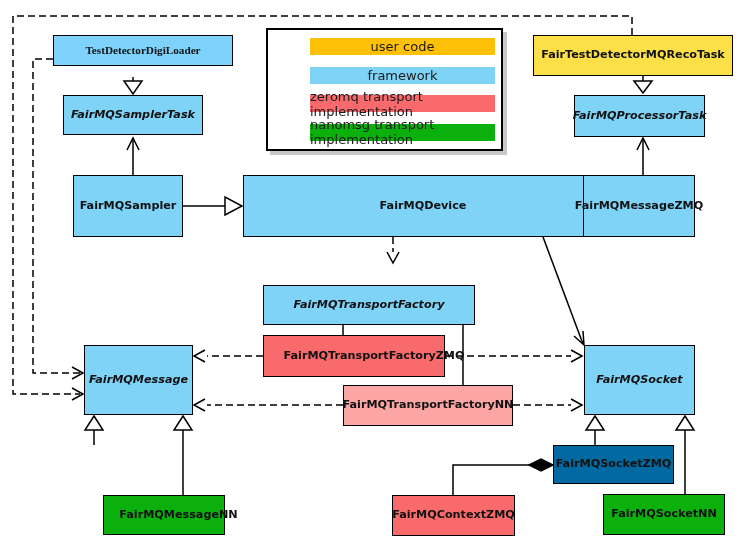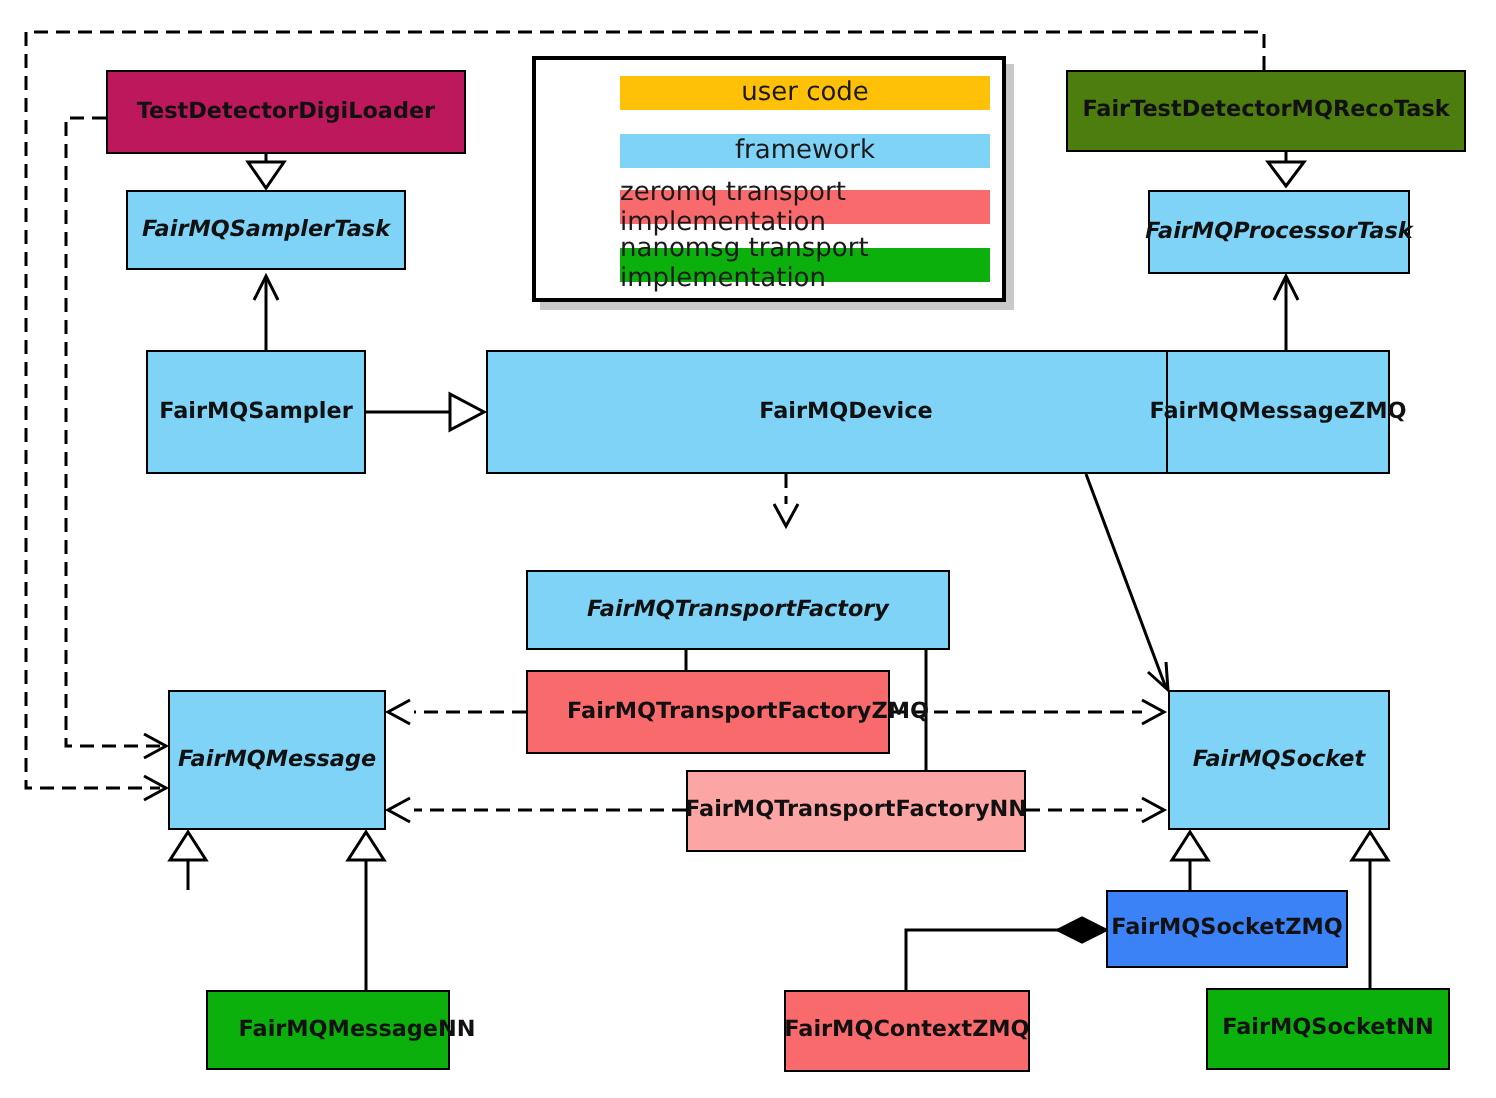--- a/index.html
+++ b/index.html
@@ -153,34 +153,34 @@
       <line x1="685" y1="494" x2="685" y2="430"></line>
       <polygon class="tri" points="676,430 694,430 685,416"></polygon>
     </g>
 
     <g>
       <path d="M453,495 L453,465 L529,465"></path>
       <polygon class="diamond" points="529,465 541,459 553,465 541,471"></polygon>
     </g>
   </svg>
 
-  <div class="node" style="left: 53px; top: 35px; width: 180px; height: 42px; background: #be185d;">TestDetectorDigiLoader</div>
-  <div class="node" style="left: 533px; top: 35px; width: 200px; height: 41px; background: #4d7c0f;">FairTestDetectorMQRecoTask</div>
+  <div class="node" style="left: 53px; top: 35px; width: 180px; height: 31px; background: #7dd3fc; font-family: Liberation Serif, serif;">TestDetectorDigiLoader</div>
+  <div class="node" style="left: 533px; top: 35px; width: 200px; height: 41px; background: #fde047;">FairTestDetectorMQRecoTask</div>
   <div class="node abstract" style="left: 63px; top: 95px; width: 140px; height: 40px; background: rgb(126, 211, 247);">FairMQSamplerTask</div>
   <div class="node abstract" style="left: 574px; top: 95px; width: 131px; height: 42px; background: rgb(126, 211, 247);">FairMQProcessorTask</div>
   <div class="node" style="left: 73px; top: 175px; width: 110px; height: 62px; background: rgb(126, 211, 247);">FairMQSampler</div>
   <div class="node" style="left: 243px; top: 175px; width: 360px; height: 62px; background: rgb(126, 211, 247);">FairMQDevice</div>
   <div class="node" style="left: 583px; top: 175px; width: 112px; height: 62px; background: rgb(126, 211, 247);">FairMQMessageZMQ</div>
   <div class="node abstract" style="left: 263px; top: 265px; width: 212px; height: 40px; background: rgb(126, 211, 247); margin-top: 20px;">FairMQTransportFactory</div>
   <div class="node" style="left: 263px; top: 335px; width: 182px; height: 42px; background: rgb(249, 106, 109); padding-left: 40px;">FairMQTransportFactoryZMQ</div>
   <div class="node" style="left: 343px; top: 385px; width: 170px; height: 41px; background: #fca5a5;">FairMQTransportFactoryNN</div>
   <div class="node abstract" style="left: 84px; top: 345px; width: 109px; height: 70px; background: rgb(126, 211, 247);">FairMQMessage</div>
   <div class="node abstract" style="left: 584px; top: 345px; width: 111px; height: 70px; background: rgb(126, 211, 247);">FairMQSocket</div>
   <div class="node" style="left: 103px; top: 495px; width: 122px; height: 40px; background: rgb(12, 176, 12); padding-left: 29px;">FairMQMessageNN</div>
-  <div class="node" style="left: 553px; top: 445px; width: 121px; height: 39px; background: #3b82f6;">FairMQSocketZMQ</div>
+  <div class="node" style="left: 553px; top: 445px; width: 121px; height: 39px; background: #0369a1;">FairMQSocketZMQ</div>
   <div class="node" style="left: 392px; top: 495px; width: 123px; height: 41px; background: rgb(249, 106, 109);">FairMQContextZMQ</div>
   <div class="node" style="left: 603px; top: 494px; width: 122px; height: 41px; background: rgb(12, 176, 12);">FairMQSocketNN</div>
 
   <div id="legend-panel">
     <div class="legend-bar" style="background: rgb(255, 193, 7);">user code</div>
     <div class="legend-bar" style="background: rgb(126, 211, 247);">framework</div>
     <div class="legend-bar" style="background: rgb(249, 106, 109);">zeromq transport implementation</div>
     <div class="legend-bar" style="background: rgb(12, 176, 12);">nanomsg transport implementation</div>
   </div>
 

